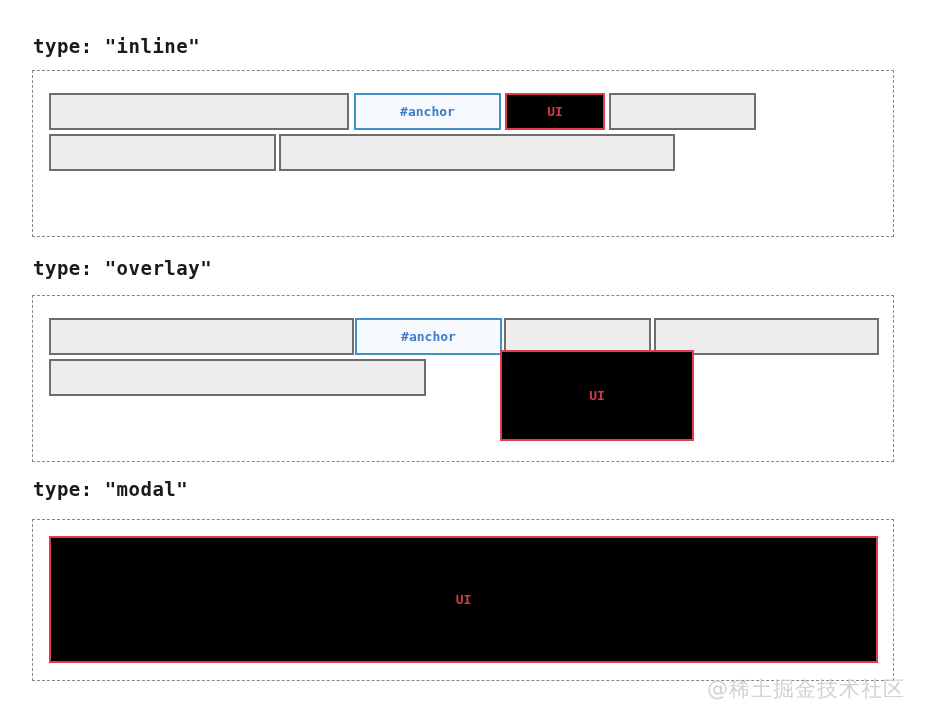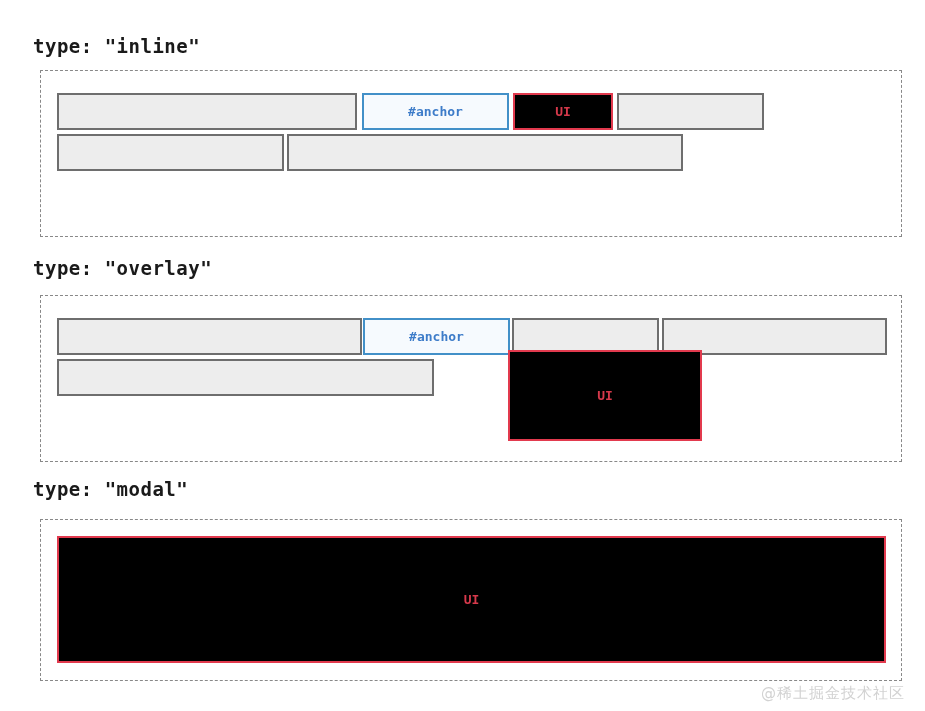--- a/index.html
+++ b/index.html
@@ -38,21 +38,20 @@
   .title-overlay { top: 257px; }
   .title-modal   { top: 478px; }
 
   
   .stage {
     position: absolute;
     left: 32px;
     box-sizing: border-box;
     border: 1.6px dashed #888888;
     background: transparent;
-    margin-left: 8px;
   }
   .stage-inline  { top: 70px;  width: 862px; height: 167px; }
   .stage-overlay { top: 295px; width: 862px; height: 167px; }
   .stage-modal   { top: 519px; width: 862px; height: 162px; }
 
   
   .box {
     position: absolute;
     box-sizing: border-box;
     border: 2px solid #6e6e6e;
@@ -81,21 +80,21 @@
     border: 2px solid #e23a4e;
     color: #d6394b;
   }
 
   
   .watermark {
     position: absolute;
     right: 20px;
     bottom: 8px;
     font-family: "DejaVu Sans", "Liberation Sans", sans-serif;
-    font-size: 15px;
+    font-size: 21px;
     color: #d2d2d2;
     letter-spacing: 1px;
     white-space: nowrap;
   }
 </style>
 </head>
 <body>
 
 <div class="page">
 

